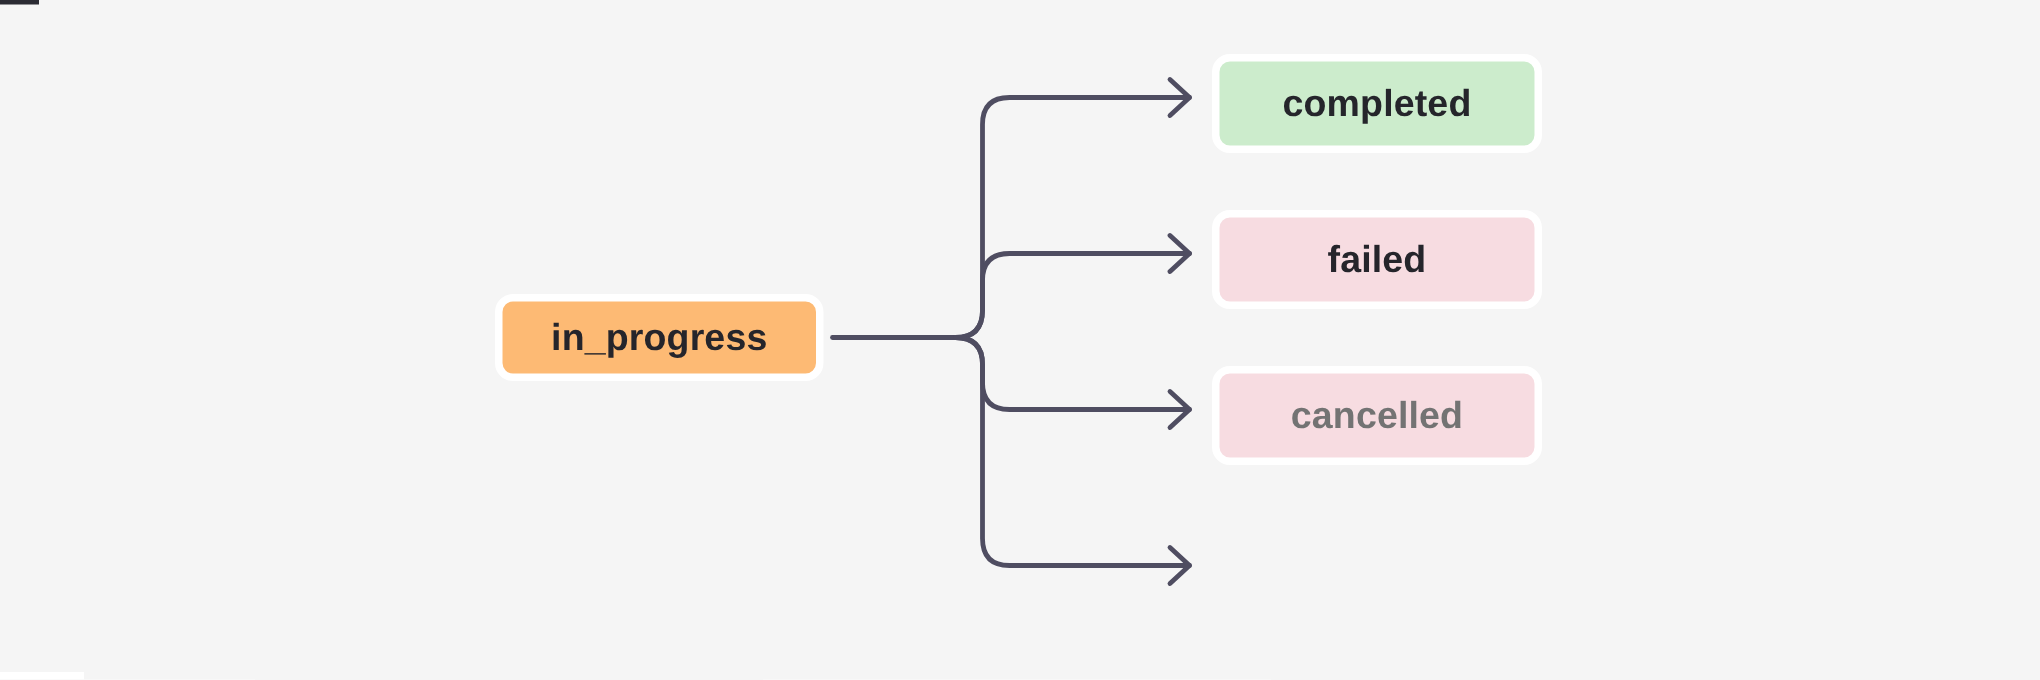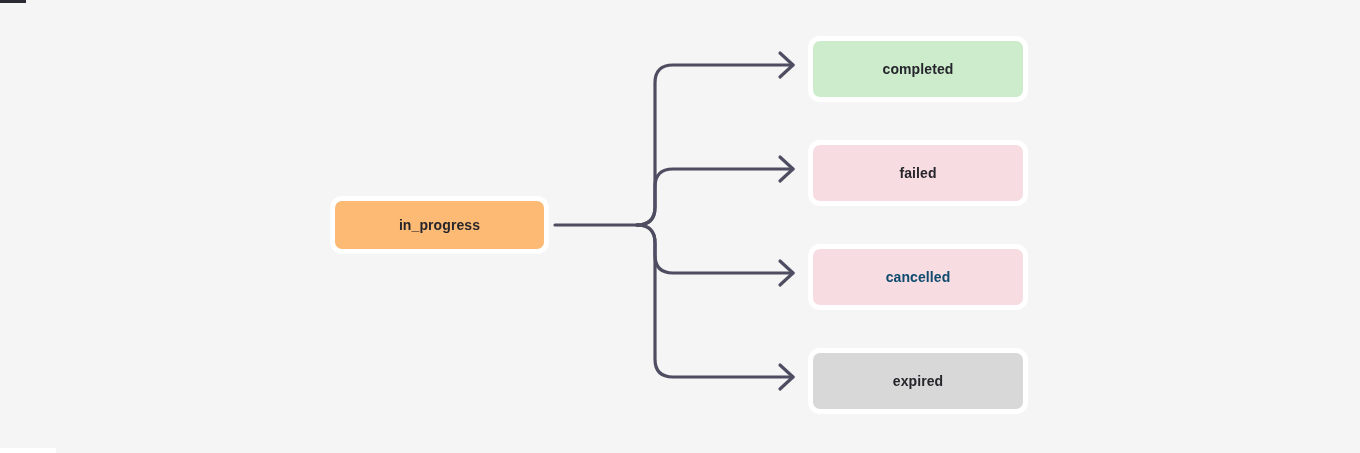--- a/index.html
+++ b/index.html
@@ -48,21 +48,21 @@
     pointer-events: none;
   }
   .node {
     position: absolute;
     box-sizing: border-box;
     display: flex;
     align-items: center;
     justify-content: center;
     border-radius: 12px;
     border: 5px solid #ffffff;
-    font-size: 14px;
+    font-size: 25px;
     font-weight: bold;
     letter-spacing: 0.1px;
     color: #25252b;
     white-space: nowrap;
     user-select: none;
   }
   .node-label {
     display: block;
     line-height: 1;
   }
@@ -99,22 +99,19 @@
   </div>
 
   <div class="node" id="node-target-0" style="left: 808px; top: 36px; width: 220px; height: 66px; background: rgb(204, 236, 204); color: rgb(37, 37, 43);">
     <span class="node-label">completed</span>
   </div>
 
   <div class="node" id="node-target-1" style="left: 808px; top: 140px; width: 220px; height: 66px; background: rgb(247, 220, 225); color: rgb(37, 37, 43); text-align: right;">
     <span class="node-label">failed</span>
   </div>
 
-  <div class="node" id="node-target-2" style="left: 808px; top: 244px; width: 220px; height: 66px; background: rgb(247, 220, 225); color: #0c4a6e; text-align: right;">
+  <div class="node" id="node-target-2" style="left: 808px; top: 244px; width: 220px; height: 66px; background: rgb(247, 220, 225); color: #737373; text-align: right;">
     <span class="node-label">cancelled</span>
   </div>
 
-  <div class="node" id="node-target-3" style="left: 808px; top: 348px; width: 220px; height: 66px; background: rgb(216, 216, 216); color: rgb(37, 37, 43);">
-    <span class="node-label">expired</span>
-  </div>
 
   <div class="bottom-left-strip"></div>
 </div>
 
 </body></html>

